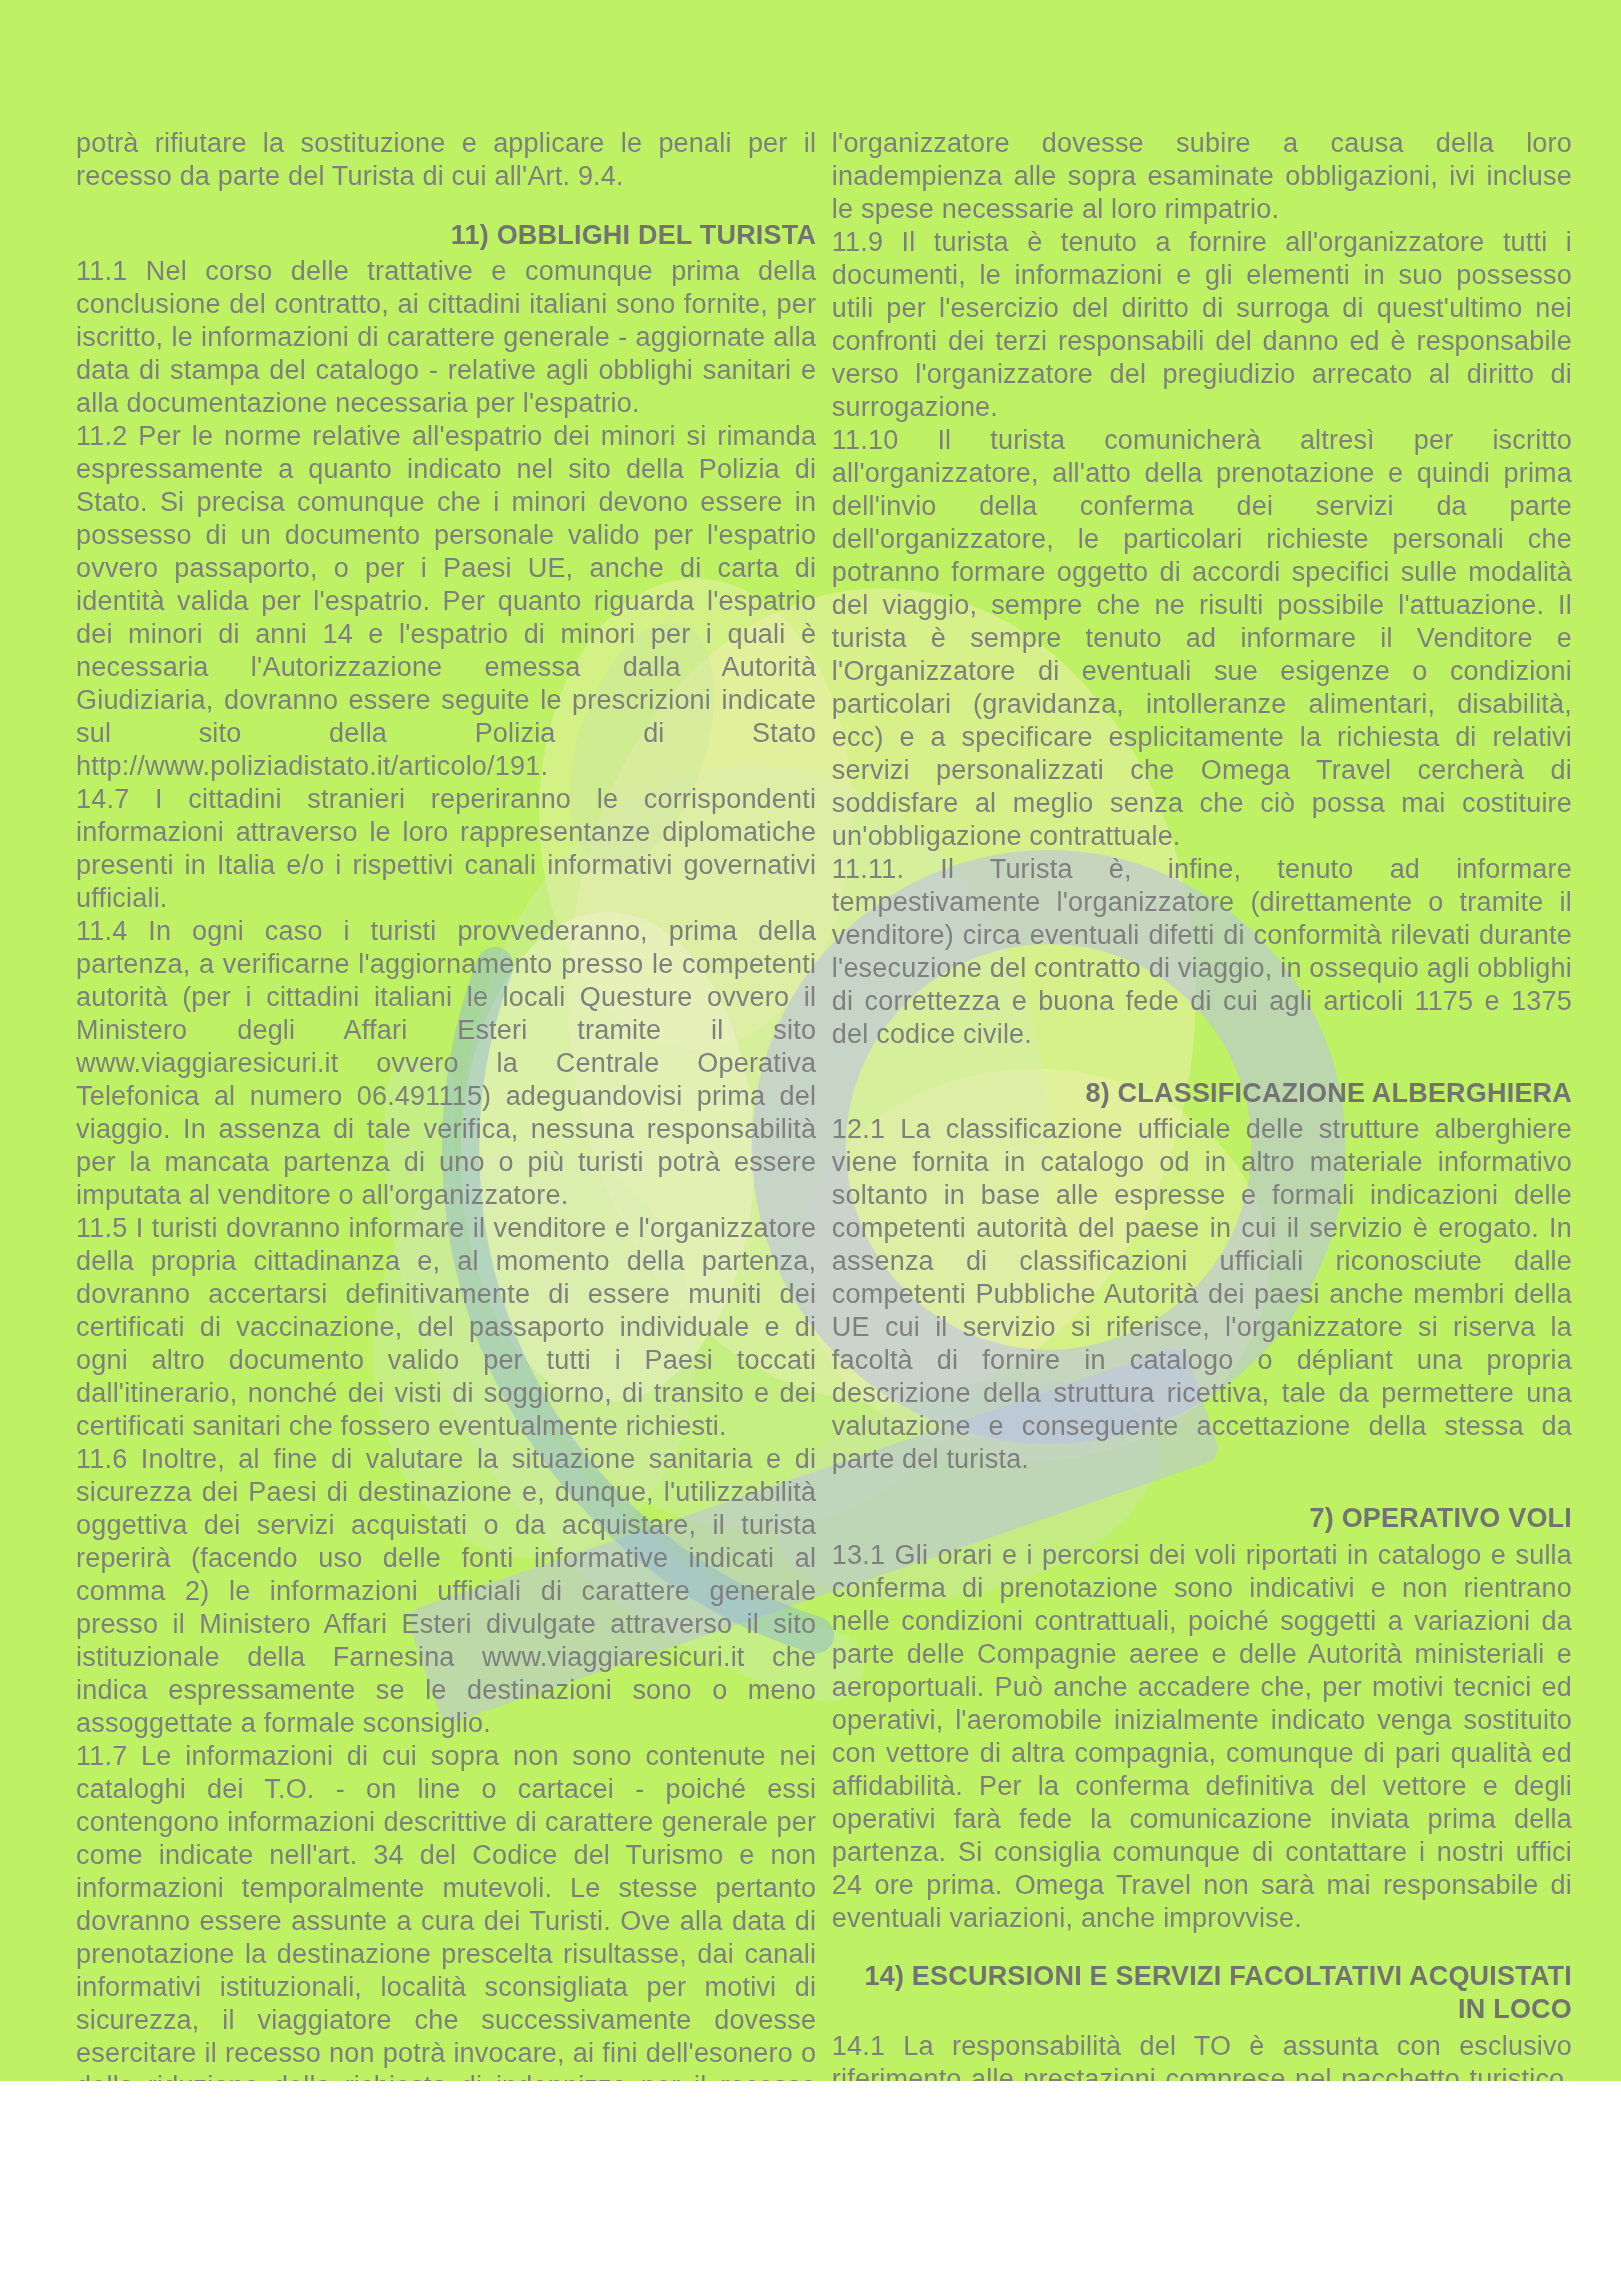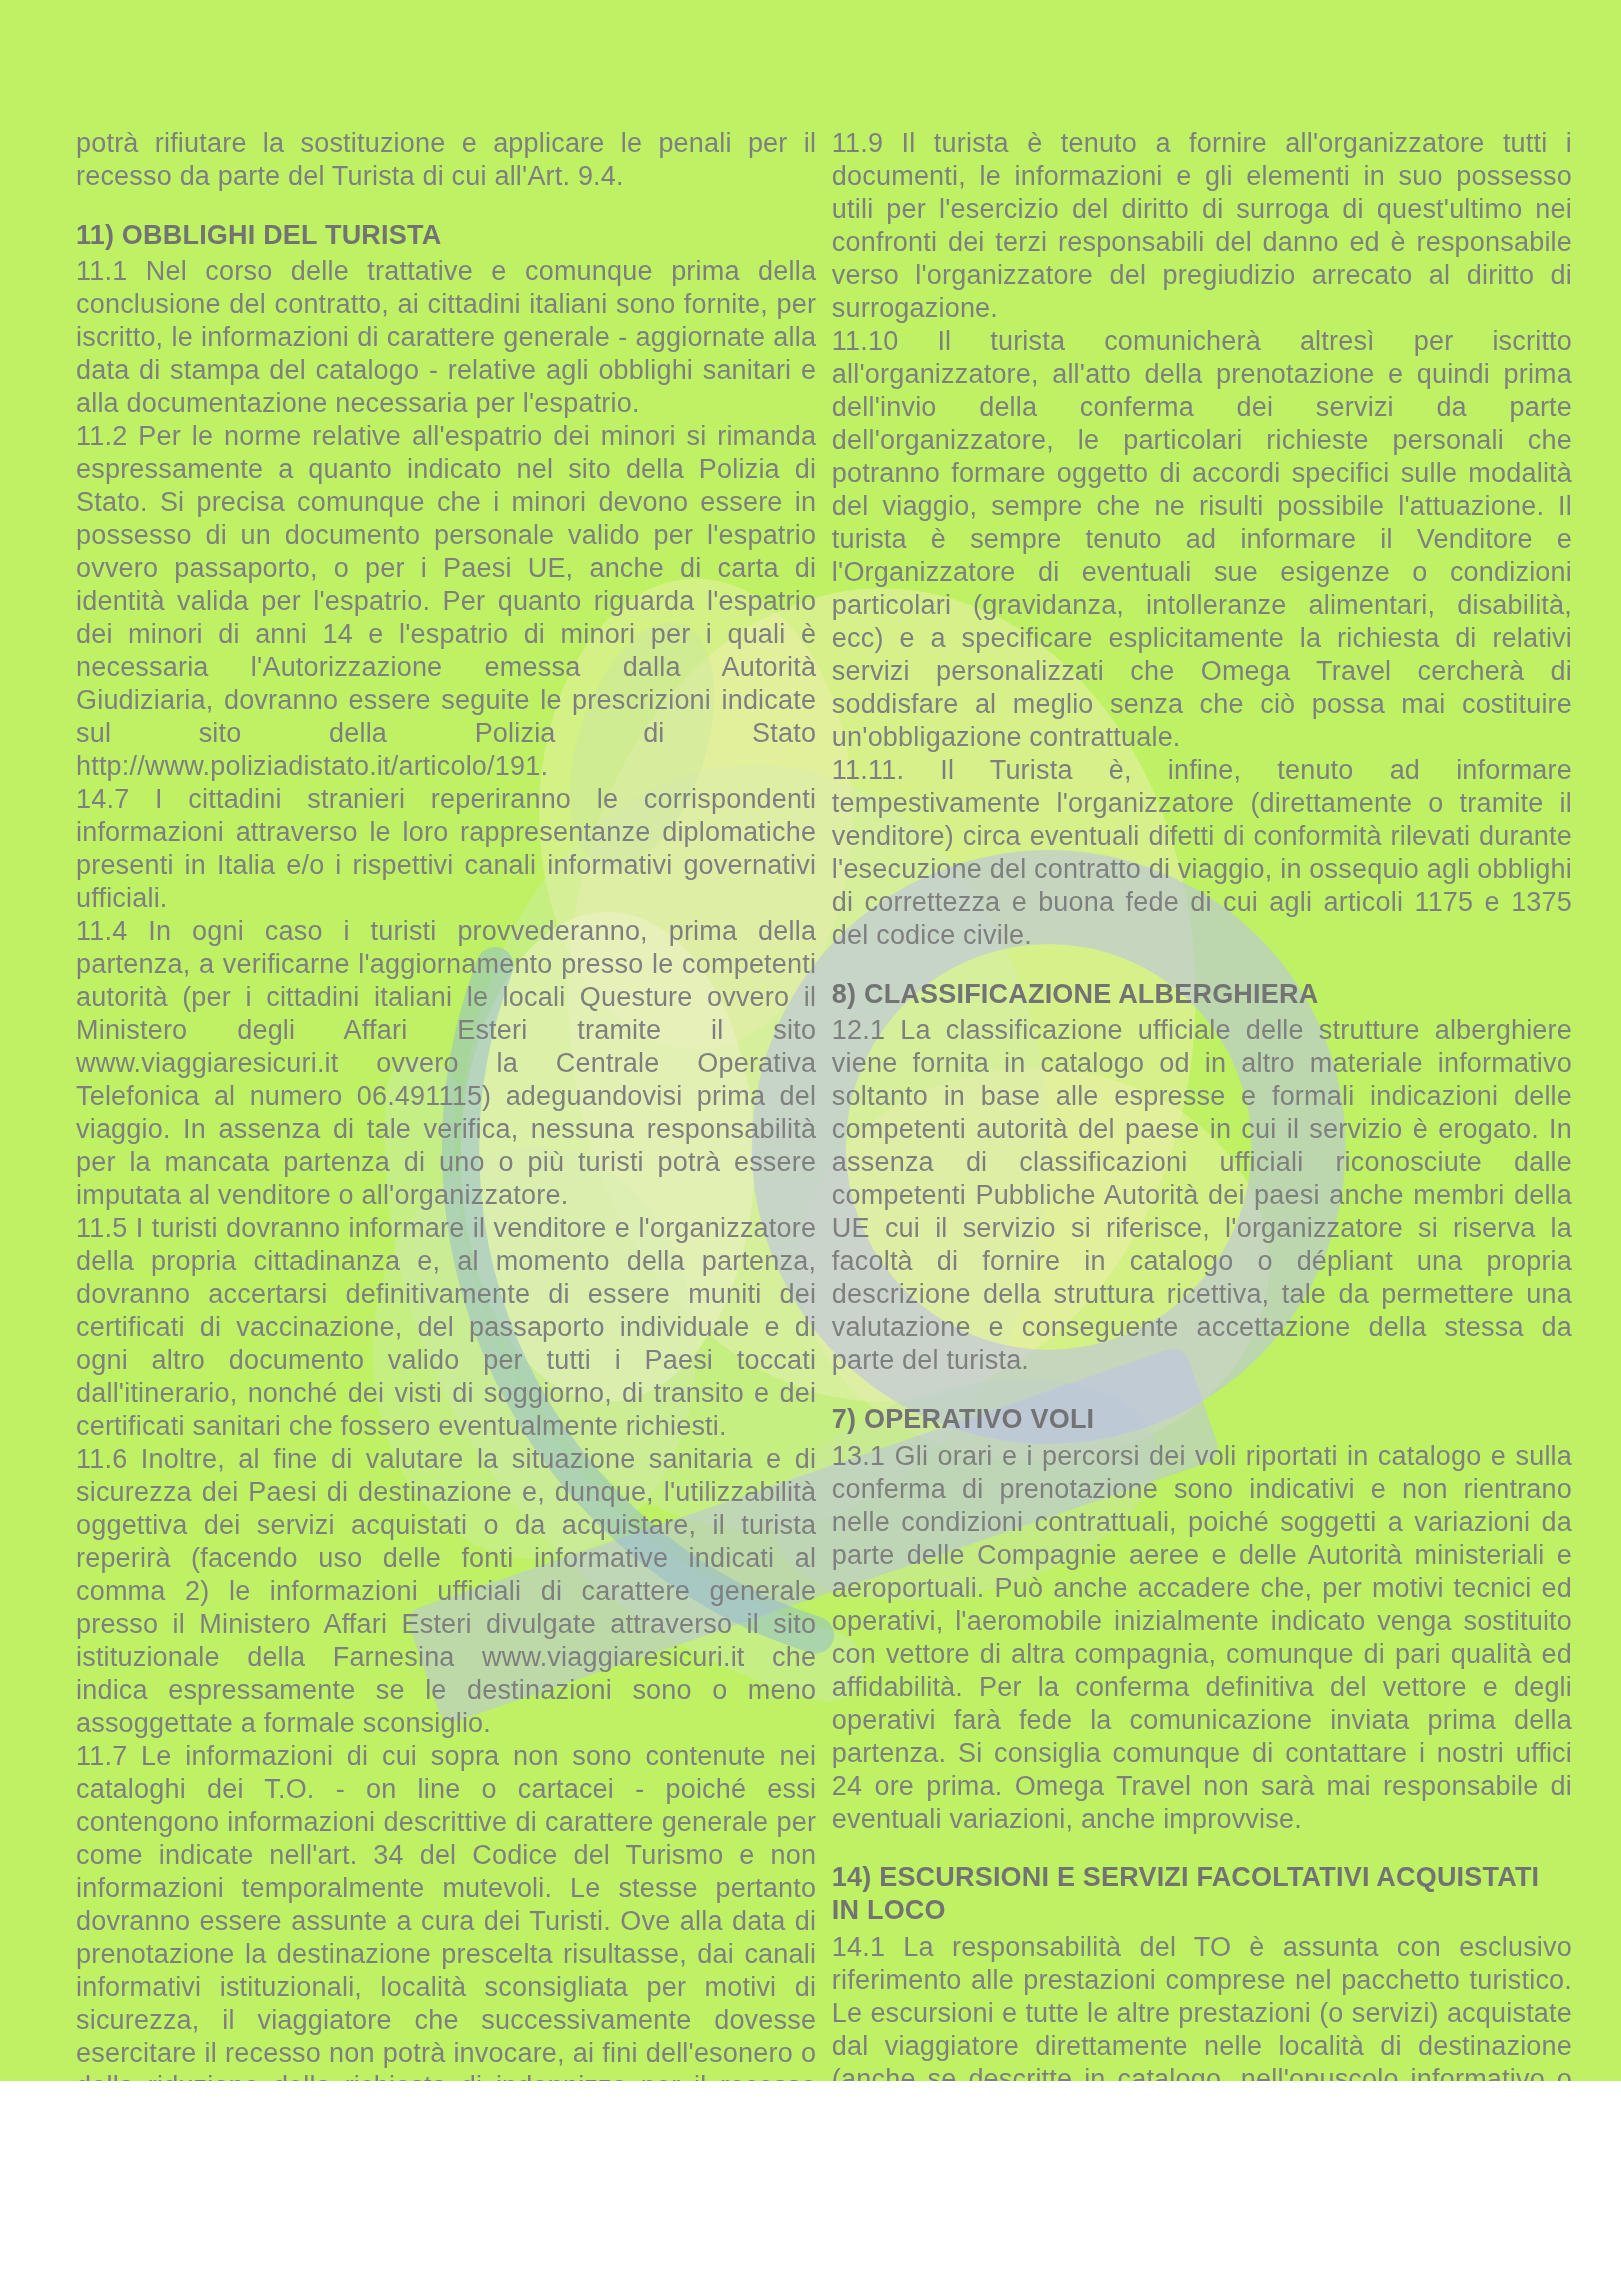--- a/index.html
+++ b/index.html
@@ -37,21 +37,21 @@
     color: #7f7f7f;
     text-align: justify;
     letter-spacing: 0.2px;
   }
   .heading {
     margin: 25.5px 0 3.9px 0;
     font-size: 27px;
     line-height: 33px;
     font-weight: bold;
     color: #737373;
-    text-align: left;
+    text-align: right;
     letter-spacing: 0.2px;
   }
 </style>
 </head>
 <body>
 
 <div class="page">
 
   <svg class="watermark" viewBox="0 0 1654 2339" xmlns="http://www.w3.org/2000/svg" aria-hidden="true">
 
@@ -83,20 +83,21 @@
       <p class="para">11.2 Per le norme relative all'espatrio dei minori si rimanda espressamente a quanto indicato nel sito della Polizia di Stato. Si precisa comunque che i minori devono essere in possesso di un documento personale valido per l'espatrio ovvero passaporto, o per i Paesi UE, anche di carta di identità valida per l'espatrio. Per quanto riguarda l'espatrio dei minori di anni 14 e l'espatrio di minori per i quali è necessaria l'Autorizzazione emessa dalla Autorità Giudiziaria, dovranno essere seguite le prescrizioni indicate sul sito della Polizia di Stato http://www.poliziadistato.it/articolo/191.</p>
       <p class="para">14.7 I cittadini stranieri reperiranno le corrispondenti informazioni attraverso le loro rappresentanze diplomatiche presenti in Italia e/o i rispettivi canali informativi governativi ufficiali.</p>
       <p class="para">11.4 In ogni caso i turisti provvederanno, prima della partenza, a verificarne l'aggiornamento presso le competenti autorità (per i cittadini italiani le locali Questure ovvero il Ministero degli Affari Esteri tramite il sito www.viaggiaresicuri.it ovvero la Centrale Operativa Telefonica al numero 06.491115) adeguandovisi prima del viaggio. In assenza di tale verifica, nessuna responsabilità per la mancata partenza di uno o più turisti potrà essere imputata al venditore o all'organizzatore.</p>
       <p class="para">11.5 I turisti dovranno informare il venditore e l'organizzatore della propria cittadinanza e, al momento della partenza, dovranno accertarsi definitivamente di essere muniti dei certificati di vaccinazione, del passaporto individuale e di ogni altro documento valido per tutti i Paesi toccati dall'itinerario, nonché dei visti di soggiorno, di transito e dei certificati sanitari che fossero eventualmente richiesti.</p>
       <p class="para">11.6 Inoltre, al fine di valutare la situazione sanitaria e di sicurezza dei Paesi di destinazione e, dunque, l'utilizzabilità oggettiva dei servizi acquistati o da acquistare, il turista reperirà (facendo uso delle fonti informative indicati al comma 2) le informazioni ufficiali di carattere generale presso il Ministero Affari Esteri divulgate attraverso il sito istituzionale della Farnesina www.viaggiaresicuri.it che indica espressamente se le destinazioni sono o meno assoggettate a formale sconsiglio.</p>
       <p class="para">11.7 Le informazioni di cui sopra non sono contenute nei cataloghi dei T.O. - on line o cartacei - poiché essi contengono informazioni descrittive di carattere generale per come indicate nell'art. 34 del Codice del Turismo e non informazioni temporalmente mutevoli. Le stesse pertanto dovranno essere assunte a cura dei Turisti. Ove alla data di prenotazione la destinazione prescelta risultasse, dai canali informativi istituzionali, località sconsigliata per motivi di sicurezza, il viaggiatore che successivamente dovesse esercitare il recesso non potrà invocare, ai fini dell'esonero o della riduzione della richiesta di indennizzo per il recesso operato, il venir meno della causa contrattuale connessa alle condizioni di sicurezza del Paese.</p>
       <p class="para">11.8 Essi inoltre dovranno attenersi all'osservanza delle regole di normale prudenza e diligenza ed a quelle specifiche in vigore nei paesi destinazione del viaggio, a tutte le informazioni fornite loro dall'organizzatore, nonché ai regolamenti ed alle disposizioni amministrative o legislative relative al pacchetto turistico. I partecipanti saranno chiamati a rispondere di tutti i danni che</p>
     </div>
 
     <div class="col">
+      <p class="para">l'organizzatore dovesse subire a causa della loro inadempienza alle sopra esaminate obbligazioni, ivi incluse le spese necessarie al loro rimpatrio.</p>
       <p class="para">11.9 Il turista è tenuto a fornire all'organizzatore tutti i documenti, le informazioni e gli elementi in suo possesso utili per l'esercizio del diritto di surroga di quest'ultimo nei confronti dei terzi responsabili del danno ed è responsabile verso l'organizzatore del pregiudizio arrecato al diritto di surrogazione.</p>
       <p class="para">11.10 Il turista comunicherà altresì per iscritto all'organizzatore, all'atto della prenotazione e quindi prima dell'invio della conferma dei servizi da parte dell'organizzatore, le particolari richieste personali che potranno formare oggetto di accordi specifici sulle modalità del viaggio, sempre che ne risulti possibile l'attuazione. Il turista è sempre tenuto ad informare il Venditore e l'Organizzatore di eventuali sue esigenze o condizioni particolari (gravidanza, intolleranze alimentari, disabilità, ecc) e a specificare esplicitamente la richiesta di relativi servizi personalizzati che Omega Travel cercherà di soddisfare al meglio senza che ciò possa mai costituire un'obbligazione contrattuale.</p>
       <p class="para">11.11. Il Turista è, infine, tenuto ad informare tempestivamente l'organizzatore (direttamente o tramite il venditore) circa eventuali difetti di conformità rilevati durante l'esecuzione del contratto di viaggio, in ossequio agli obblighi di correttezza e buona fede di cui agli articoli 1175 e 1375 del codice civile.</p>
       <h2 class="heading">8) CLASSIFICAZIONE ALBERGHIERA</h2>
       <p class="para">12.1 La classificazione ufficiale delle strutture alberghiere viene fornita in catalogo od in altro materiale informativo soltanto in base alle espresse e formali indicazioni delle competenti autorità del paese in cui il servizio è erogato. In assenza di classificazioni ufficiali riconosciute dalle competenti Pubbliche Autorità dei paesi anche membri della UE cui il servizio si riferisce, l'organizzatore si riserva la facoltà di fornire in catalogo o dépliant una propria descrizione della struttura ricettiva, tale da permettere una valutazione e conseguente accettazione della stessa da parte del turista.</p>
       <h2 class="heading">7) OPERATIVO VOLI</h2>
       <p class="para">13.1 Gli orari e i percorsi dei voli riportati in catalogo e sulla conferma di prenotazione sono indicativi e non rientrano nelle condizioni contrattuali, poiché soggetti a variazioni da parte delle Compagnie aeree e delle Autorità ministeriali e aeroportuali. Può anche accadere che, per motivi tecnici ed operativi, l'aeromobile inizialmente indicato venga sostituito con vettore di altra compagnia, comunque di pari qualità ed affidabilità. Per la conferma definitiva del vettore e degli operativi farà fede la comunicazione inviata prima della partenza. Si consiglia comunque di contattare i nostri uffici 24 ore prima. Omega Travel non sarà mai responsabile di eventuali variazioni, anche improvvise.</p>
       <h2 class="heading">14) ESCURSIONI E SERVIZI FACOLTATIVI ACQUISTATI IN LOCO</h2>
       <p class="para">14.1 La responsabilità del TO è assunta con esclusivo riferimento alle prestazioni comprese nel pacchetto turistico. Le escursioni e tutte le altre prestazioni (o servizi) acquistate dal viaggiatore direttamente nelle località di destinazione (anche se descritte in catalogo, nell'opuscolo informativo o sul sito) non formano oggetto del pacchetto e del contratto di viaggio, in quanto non organizzate, né vendute da Omega Travel. Pertanto nessuna responsabilità potrà essere ascritta all'agenzia, né a titolo di organizzazione, né a titolo di intermediazione. I nostri assistenti e corrispondenti in loco, vi assisteranno nella prenotazione ed acquisto delle escursioni che intenderete eseguire, ma in nessun</p>
     </div>

